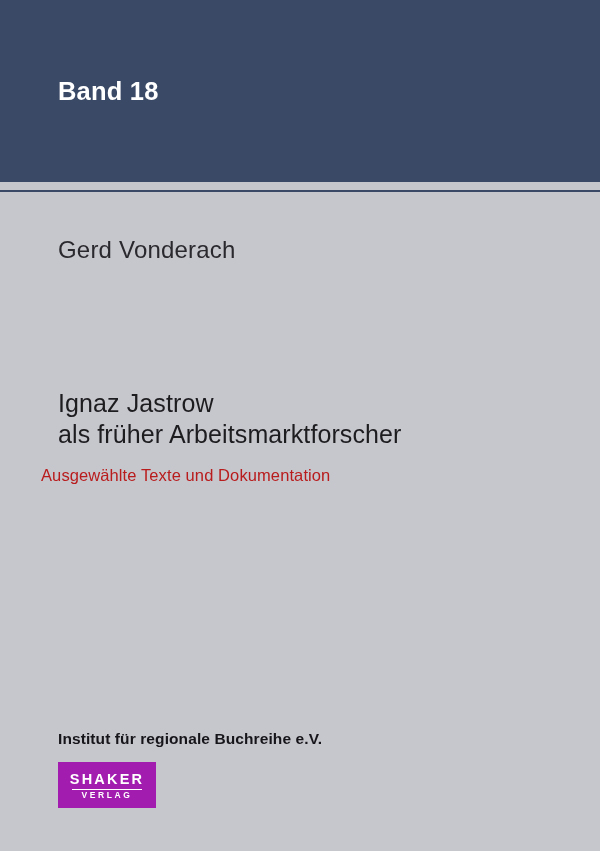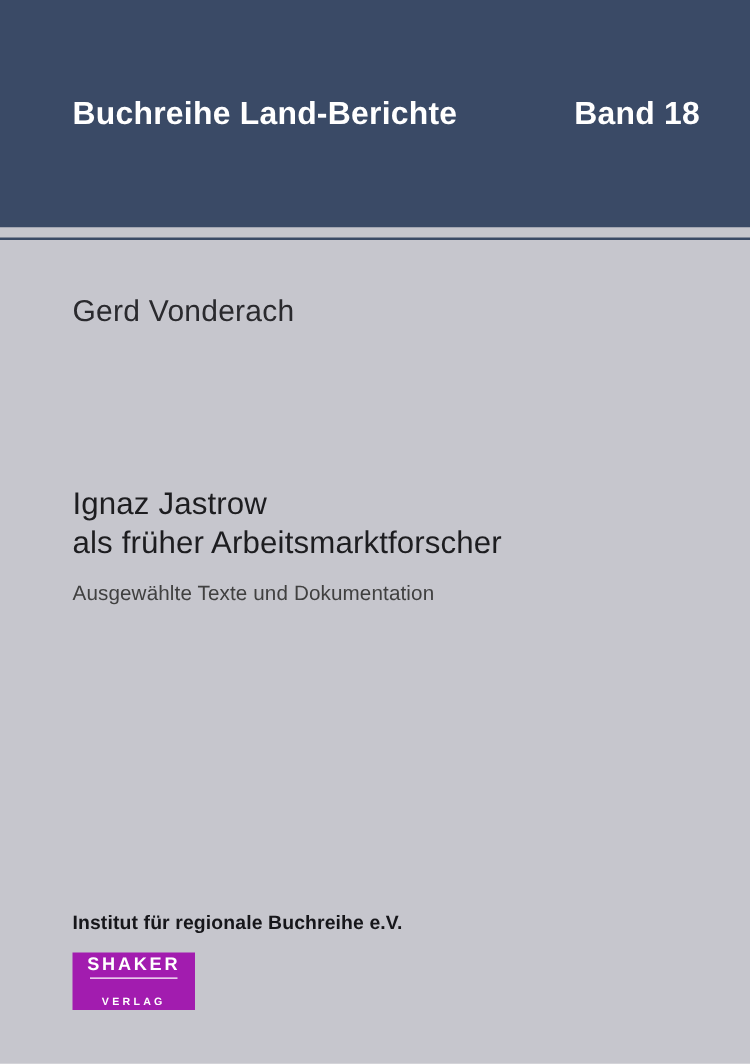--- a/index.html
+++ b/index.html
@@ -87,23 +87,23 @@
   }
   .title-line {
     color: #1d1d20;
     font-size: 25px;
     line-height: 31px;
     letter-spacing: 0.1px;
     white-space: nowrap;
   }
   .subtitle {
     position: absolute;
-    left: 58px;
+    left: 41px;
     top: 466px;
-    color: #404040;
+    color: #b91c1c;
     font-size: 16.5px;
     letter-spacing: 0.1px;
     white-space: nowrap;
   }
   
   .institute {
     position: absolute;
     left: 58px;
     top: 730px;
     color: #16161a;
@@ -131,42 +131,41 @@
     letter-spacing: 2.2px;
     line-height: 16px;
   }
   .logo-sub {
     margin-top: 2px;
     font-size: 8.5px;
     font-weight: bold;
     letter-spacing: 2.6px;
     line-height: 10px;
     border-top: 1px solid #ffffff;
-    padding-top: 13px;
+    padding-top: 0;
     width: 70px;
     text-align: center;
   }
   
   .bottom-strip {
     position: absolute;
     left: 0;
     bottom: 0;
     width: 600px;
     height: 28px;
     background: #c6c6cd;
   }
 </style>
 </head>
 <body>
 
 <div class="cover">
 
   <div class="top-band">
     <div class="band-inner">
-      <div class="series-title">Buchreihe Land-Berichte</div>
       <div class="volume">Band 18</div>
     </div>
   </div>
   <div class="band-gap"></div>
   <div class="band-rule"></div>
 
   <div class="author">Gerd Vonderach</div>
 
   <div class="title-block">
     <div class="title-line">Ignaz Jastrow</div>

